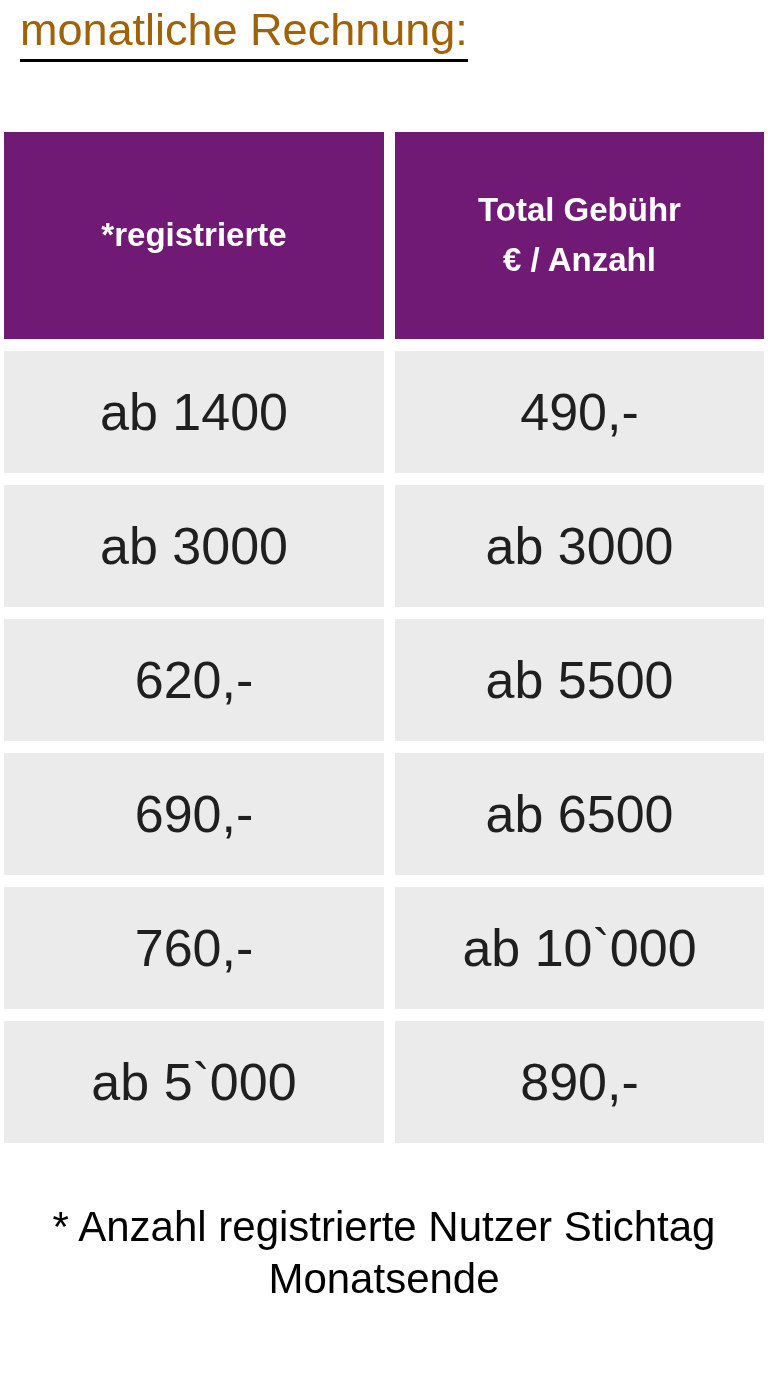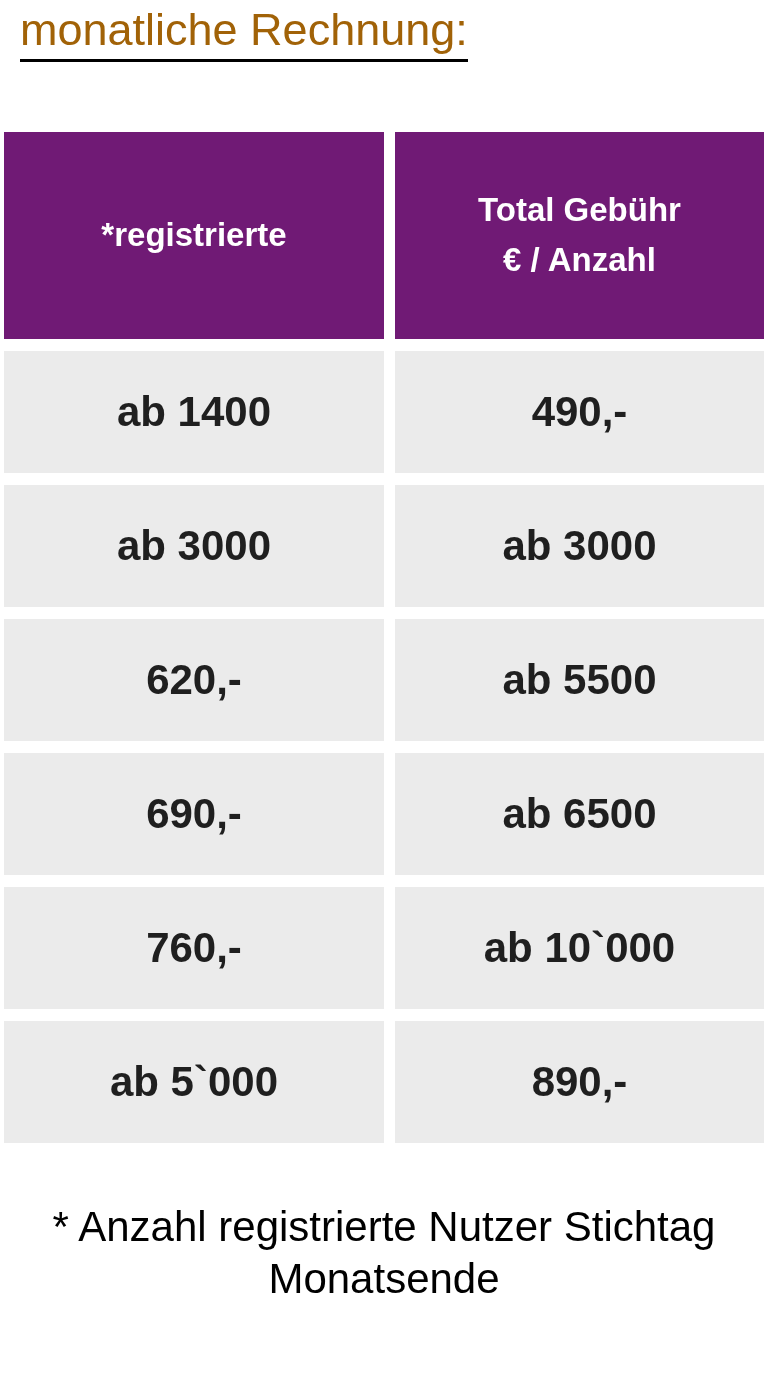--- a/index.html
+++ b/index.html
@@ -40,22 +40,22 @@
     background: #701a75;
     color: #ffffff;
     font-weight: 700;
     font-size: 33px;
     line-height: 50px;
     height: 207px;
   }
   .cell.body {
     background: #EBEBEB;
     color: #1f1f1f;
-    font-size: 42px;
-    font-weight: 700;
+    font-size: 52px;
+    font-weight: 400;
     height: 122px;
   }
   .footnote {
     margin: 58px auto 0 auto;
     width: 700px;
     text-align: center;
     font-size: 42px;
     font-weight: 400;
     color: #000000;
     line-height: 52px;

